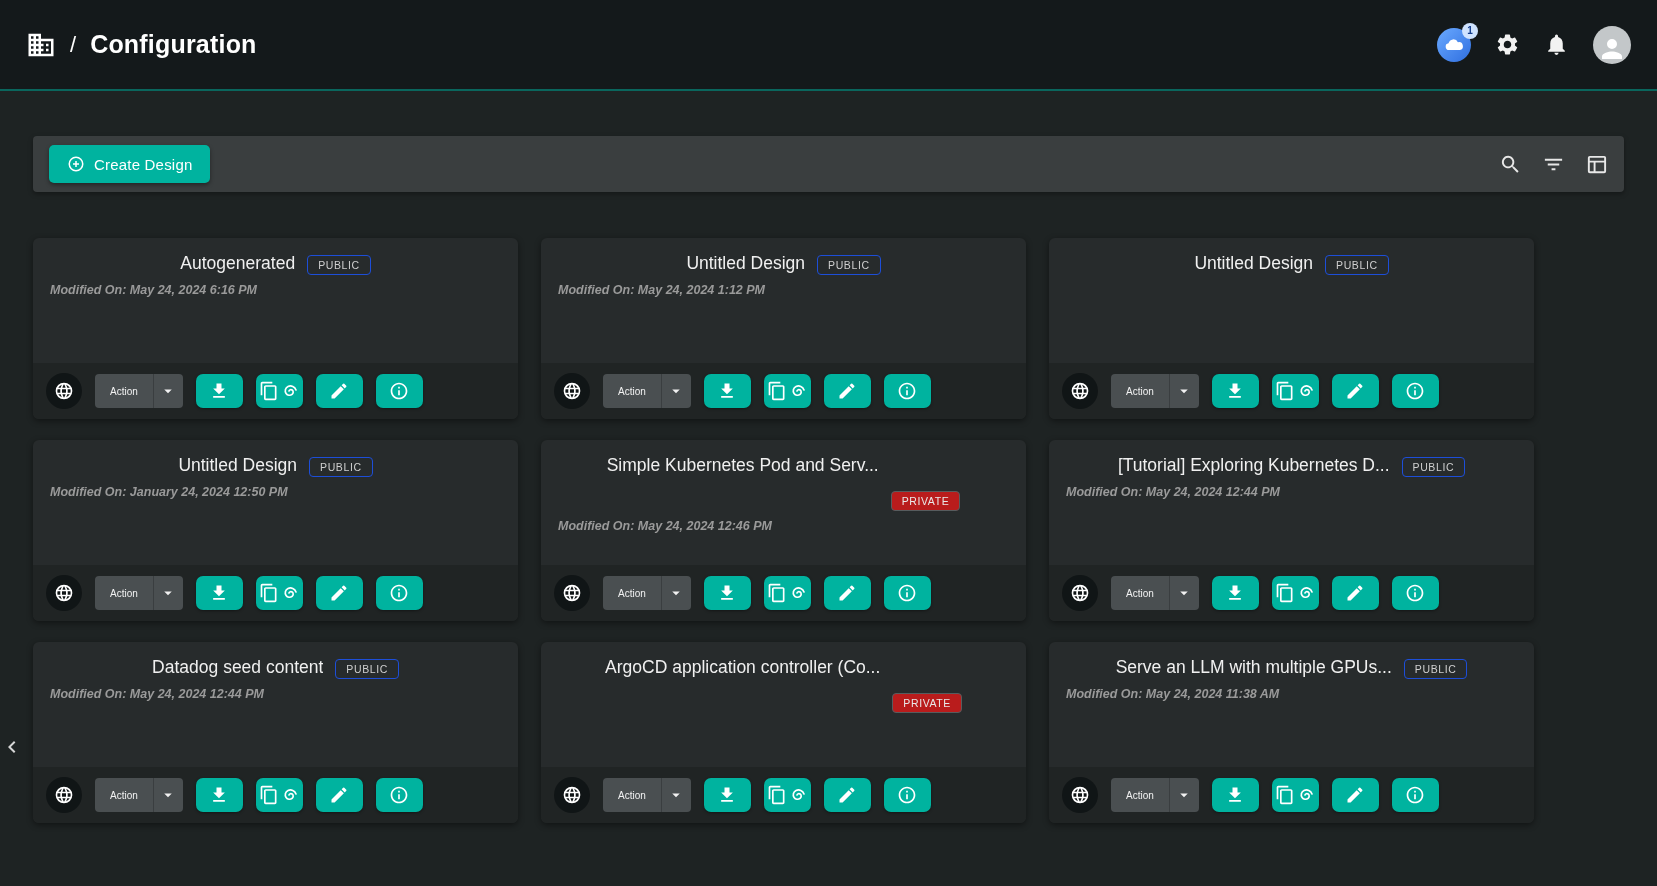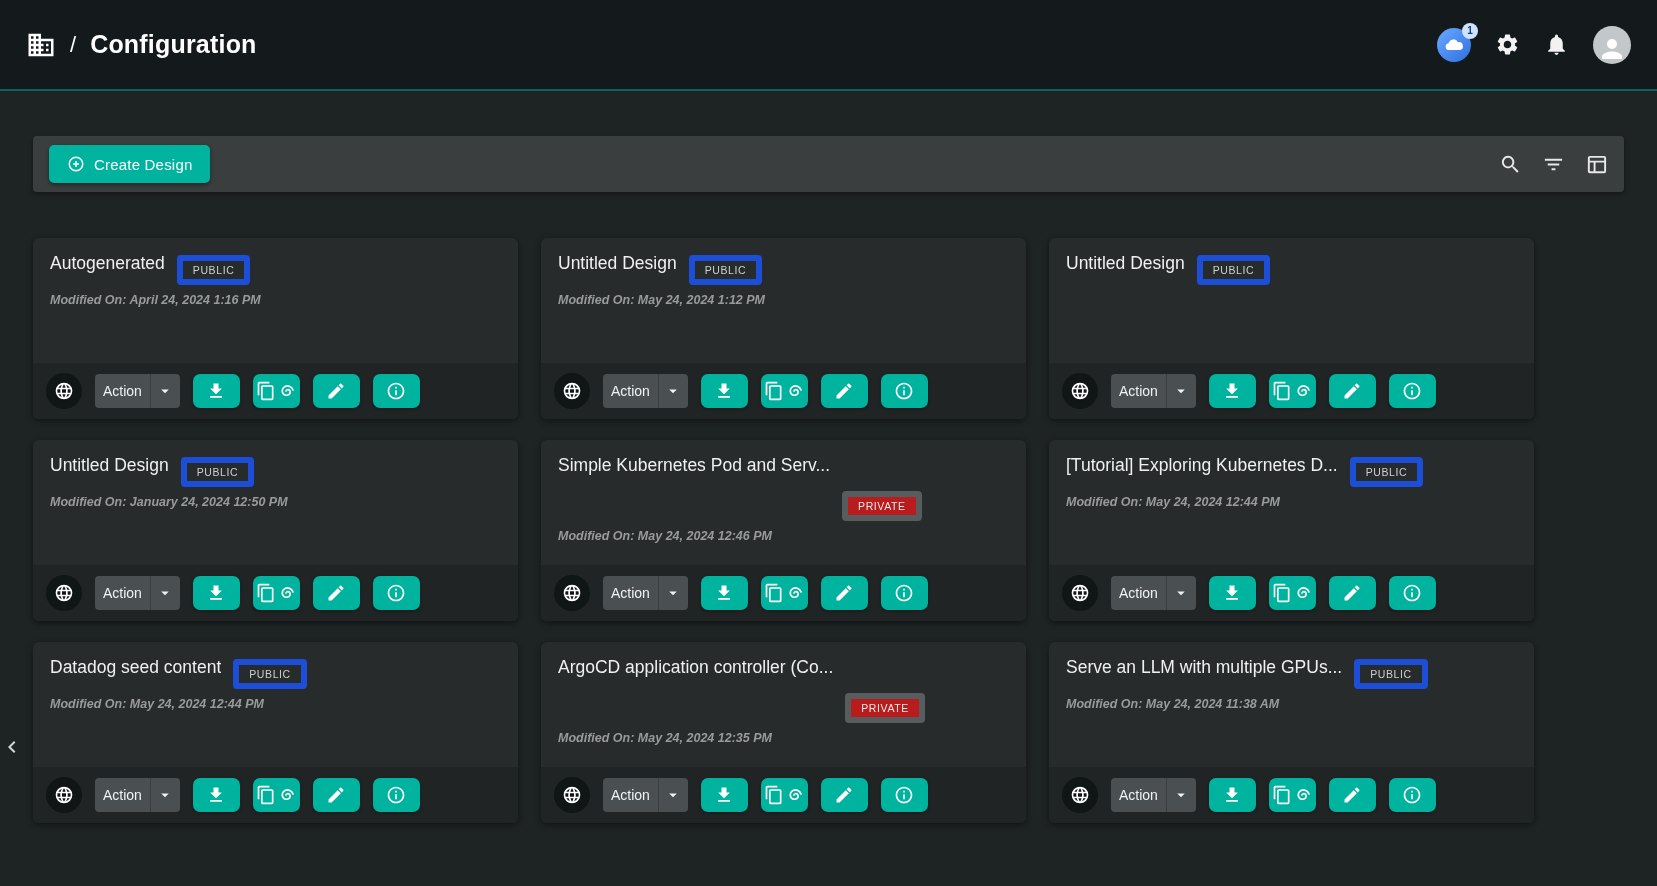--- a/index.html
+++ b/index.html
@@ -69,28 +69,28 @@
     display:grid; grid-template-columns:repeat(3,485px);
     column-gap:23px; row-gap:21px;
     margin:46px 0 0 33px;
   }
   .card{
     background:#272b2c; border-radius:6px; height:181px;
     display:flex; flex-direction:column;
     box-shadow:0 2px 6px rgba(0,0,0,.45);
   }
   .card-body{ padding:15px 17px 0 17px; }
-  .card-head{ display:flex; align-items:flex-start; justify-content:flex-start; gap:12px; }
+  .card-head{ display:flex; align-items:flex-start; justify-content:center; gap:12px; }
   .card-title{
     color:#f0f0f0; font-size:17.5px; font-weight:400;
     white-space:nowrap; overflow:hidden; text-overflow:ellipsis;
   }
   .badge{
     flex:none; font-size:10.5px; letter-spacing:.6px; font-weight:400;
-    color:#cfcfcf; border:6px solid #1d4ed8; border-radius:4px;
+    color:#cfcfcf; border:1px solid #1d4ed8; border-radius:4px;
     padding:3px 10px; margin-top:2px; background:transparent;
   }
   .badge[data-variant="PRIVATE"]{ background:#b91c1c; border-color:#575c5e; color:#e9e9e9;margin-top:36px; }
   .modified{
     margin-top:8px; color:#9a9a9a; font-size:12.5px;
     font-style:italic; font-weight:700;
   }
   .card-actions{
     margin-top:auto; background:#202424;
     border-radius:0 0 6px 6px;
@@ -98,21 +98,21 @@
   }
   .globe-btn{
     width:36px; height:36px; border-radius:50%; border:none;
     background:#101516; color:#fff; display:flex; align-items:center;
     justify-content:center; cursor:pointer; flex:none;
   }
   .globe-btn svg{ width:20px; height:20px; fill:currentColor; }
   .split{ display:flex; height:34px; flex:none; }
   .split-main{
     border:none; background:#4a4f51; color:#f2f2f2; font-family:inherit;
-    font-size:14px; padding:0 8px; border-radius:4px 0 0 4px; cursor:pointer;
+    font-size:10px; padding:0 15px; border-radius:4px 0 0 4px; cursor:pointer;
   }
   .split-caret{
     border:none; border-left:1px solid #3a3e40; background:#4a4f51; color:#f2f2f2;
     width:30px; border-radius:0 4px 4px 0; cursor:pointer;
     display:flex; align-items:center; justify-content:center;
   }
   .split-caret svg{ width:18px; height:18px; fill:currentColor; }
   .tbtn{
     width:47px; height:34px; border:none; border-radius:7px;
     background:#00B39F; color:#fff; cursor:pointer;
@@ -197,21 +197,21 @@
   </button>
 </div>
 
 <main class="grid">
   <article class="card">
     <div class="card-body">
       <div class="card-head">
         <h2 class="card-title">Autogenerated</h2>
         <span class="badge" data-variant="PUBLIC">PUBLIC</span>
       </div>
-      <p class="modified">Modified On: April 24, 2024 1:16 PM</p>
+      <p class="modified">Modified On: May 24, 2024 6:16 PM</p>
     </div>
     <div class="card-actions">
       <button class="globe-btn">
         <svg viewBox="0 0 24 24">
             <path d="M12 2a10 10 0 1 0 0 20 10 10 0 0 0 0-20zm6.9 6h-2.95a15.6 15.6 0 0 0-1.38-3.56A8.03 8.03 0 0 1 18.9 8zM12 4c.83 1.2 1.48 2.53 1.91 4h-3.82C10.52 6.53 11.17 5.2 12 4zM4.26 14a8.1 8.1 0 0 1 0-4h3.38a16.5 16.5 0 0 0 0 4H4.26zm.84 2h2.95c.32 1.25.78 2.45 1.38 3.56A8.03 8.03 0 0 1 5.1 16zm2.95-8H5.1a8.03 8.03 0 0 1 4.33-3.56A15.6 15.6 0 0 0 8.05 8zM12 20c-.83-1.2-1.48-2.53-1.91-4h3.82c-.43 1.47-1.08 2.8-1.91 4zm2.34-6H9.66a14.6 14.6 0 0 1 0-4h4.68a14.6 14.6 0 0 1 0 4zm.25 5.56c.6-1.11 1.06-2.31 1.38-3.56h2.95a8.03 8.03 0 0 1-4.33 3.56zM16.36 14a16.5 16.5 0 0 0 0-4h3.38a8.1 8.1 0 0 1 0 4h-3.38z"></path>
           </svg>
       </button>
       <div class="split">
         <button class="split-main">Action</button>
         <button class="split-caret">
@@ -574,21 +574,20 @@
       </button>
     </div>
   </article>
 
   <article class="card">
     <div class="card-body">
       <div class="card-head">
         <h2 class="card-title">ArgoCD application controller (Co...</h2>
         <span class="badge" data-variant="PRIVATE">PRIVATE</span>
       </div>
-      <p class="modified">Modified On: May 24, 2024 12:35 PM</p>
     </div>
     <div class="card-actions">
       <button class="globe-btn">
         <svg viewBox="0 0 24 24">
             <path d="M12 2a10 10 0 1 0 0 20 10 10 0 0 0 0-20zm6.9 6h-2.95a15.6 15.6 0 0 0-1.38-3.56A8.03 8.03 0 0 1 18.9 8zM12 4c.83 1.2 1.48 2.53 1.91 4h-3.82C10.52 6.53 11.17 5.2 12 4zM4.26 14a8.1 8.1 0 0 1 0-4h3.38a16.5 16.5 0 0 0 0 4H4.26zm.84 2h2.95c.32 1.25.78 2.45 1.38 3.56A8.03 8.03 0 0 1 5.1 16zm2.95-8H5.1a8.03 8.03 0 0 1 4.33-3.56A15.6 15.6 0 0 0 8.05 8zM12 20c-.83-1.2-1.48-2.53-1.91-4h3.82c-.43 1.47-1.08 2.8-1.91 4zm2.34-6H9.66a14.6 14.6 0 0 1 0-4h4.68a14.6 14.6 0 0 1 0 4zm.25 5.56c.6-1.11 1.06-2.31 1.38-3.56h2.95a8.03 8.03 0 0 1-4.33 3.56zM16.36 14a16.5 16.5 0 0 0 0-4h3.38a8.1 8.1 0 0 1 0 4h-3.38z"></path>
           </svg>
       </button>
       <div class="split">
         <button class="split-main">Action</button>
         <button class="split-caret">

